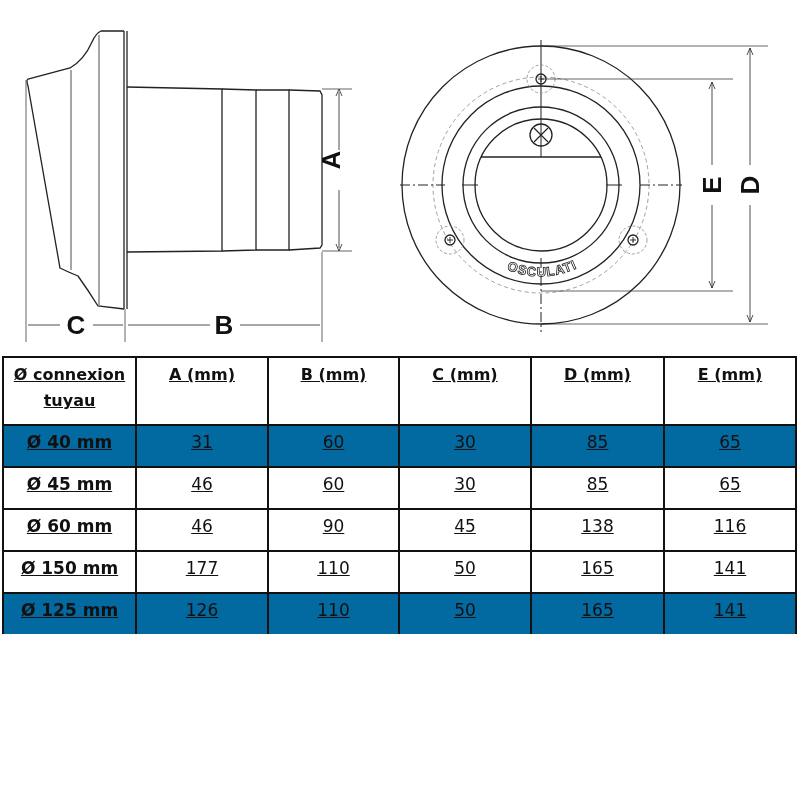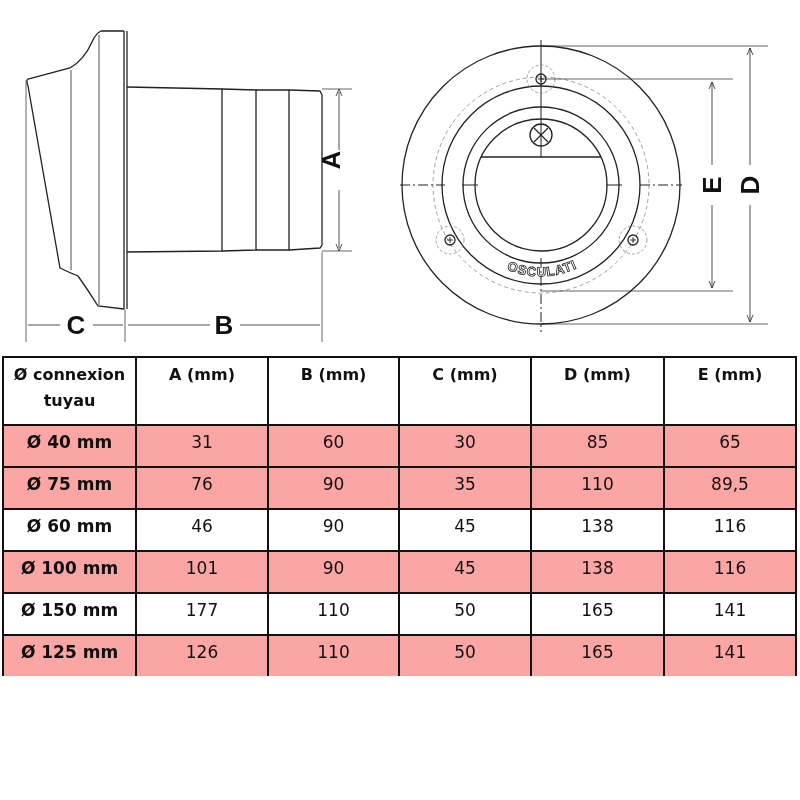--- a/index.html
+++ b/index.html
@@ -2,25 +2,25 @@
 <html><head>
 <meta charset="utf-8">
 <style>
   html, body { margin:0; padding:0; background:#ffffff; }
   body { width:800px; height:800px; position:relative; overflow:hidden; font-family:"DejaVu Sans", "Liberation Sans", sans-serif; color:#111; }
   #drawing { position:absolute; left:0; top:0; width:800px; height:345px; }
   #drawing svg { display:block; }
   .dim-label { font-family:"Liberation Sans", "DejaVu Sans", sans-serif; font-weight:bold; font-size:26px; fill:#111; }
   .brand { font-family:"Liberation Sans", "DejaVu Sans", sans-serif; font-weight:bold; font-size:13px; fill:#fff; stroke:#222; stroke-width:0.8; letter-spacing:1px; }
   table.spec { position:absolute; left:2px; top:356px; width:793px; border-collapse:collapse; table-layout:fixed; }
-  table.spec th, table.spec td { border:2px solid #111; text-align:center; vertical-align:top; padding:0; }
+  table.spec th, table.spec td { border:2px solid #111; text-align:center; vertical-align:top; padding:0;text-decoration:underline; }
   table.spec thead th { height:62px; font-weight:bold; font-size:16px; line-height:26px; padding-top:4px; }
   table.spec tbody td { height:37px; font-size:17px; line-height:26px; padding-top:3px; }
   table.spec tbody td.rowhead { font-weight:bold; }
-  table.spec tbody tr.shaded td { background:#fca5a5; }
+  table.spec tbody tr.shaded td { background:#0369a1; }
   table.spec tbody tr:last-child td { border-bottom:none; }
   col.c0 { width:133px; } col.c1 { width:132px; } col.c2 { width:131px; } col.c3 { width:132px; } col.c4 { width:133px; } col.c5 { width:132px; }
 </style>
 </head>
 <body>
 
 <div id="drawing">
   <svg width="800" height="345" viewBox="0 0 800 345" xmlns="http://www.w3.org/2000/svg">
 
     <g fill="none" stroke="#222" stroke-width="1.3">
@@ -130,39 +130,31 @@
   </thead>
   <tbody>
     <tr class="shaded">
       <td class="rowhead">Ø 40 mm</td>
       <td>31</td>
       <td>60</td>
       <td>30</td>
       <td>85</td>
       <td>65</td>
     </tr>
-    <tr class="shaded">
-      <td class="rowhead">Ø 75 mm</td>
-      <td>76</td>
-      <td>90</td>
-      <td>35</td>
-      <td>110</td>
-      <td>89,5</td>
+    <tr>
+      <td class="rowhead">Ø 45 mm</td>
+      <td>46</td>
+      <td>60</td>
+      <td>30</td>
+      <td>85</td>
+      <td>65</td>
     </tr>
     <tr>
       <td class="rowhead">Ø 60 mm</td>
       <td>46</td>
-      <td>90</td>
-      <td>45</td>
-      <td>138</td>
-      <td>116</td>
-    </tr>
-    <tr class="shaded">
-      <td class="rowhead">Ø 100 mm</td>
-      <td>101</td>
       <td>90</td>
       <td>45</td>
       <td>138</td>
       <td>116</td>
     </tr>
     <tr>
       <td class="rowhead">Ø 150 mm</td>
       <td>177</td>
       <td>110</td>
       <td>50</td>

